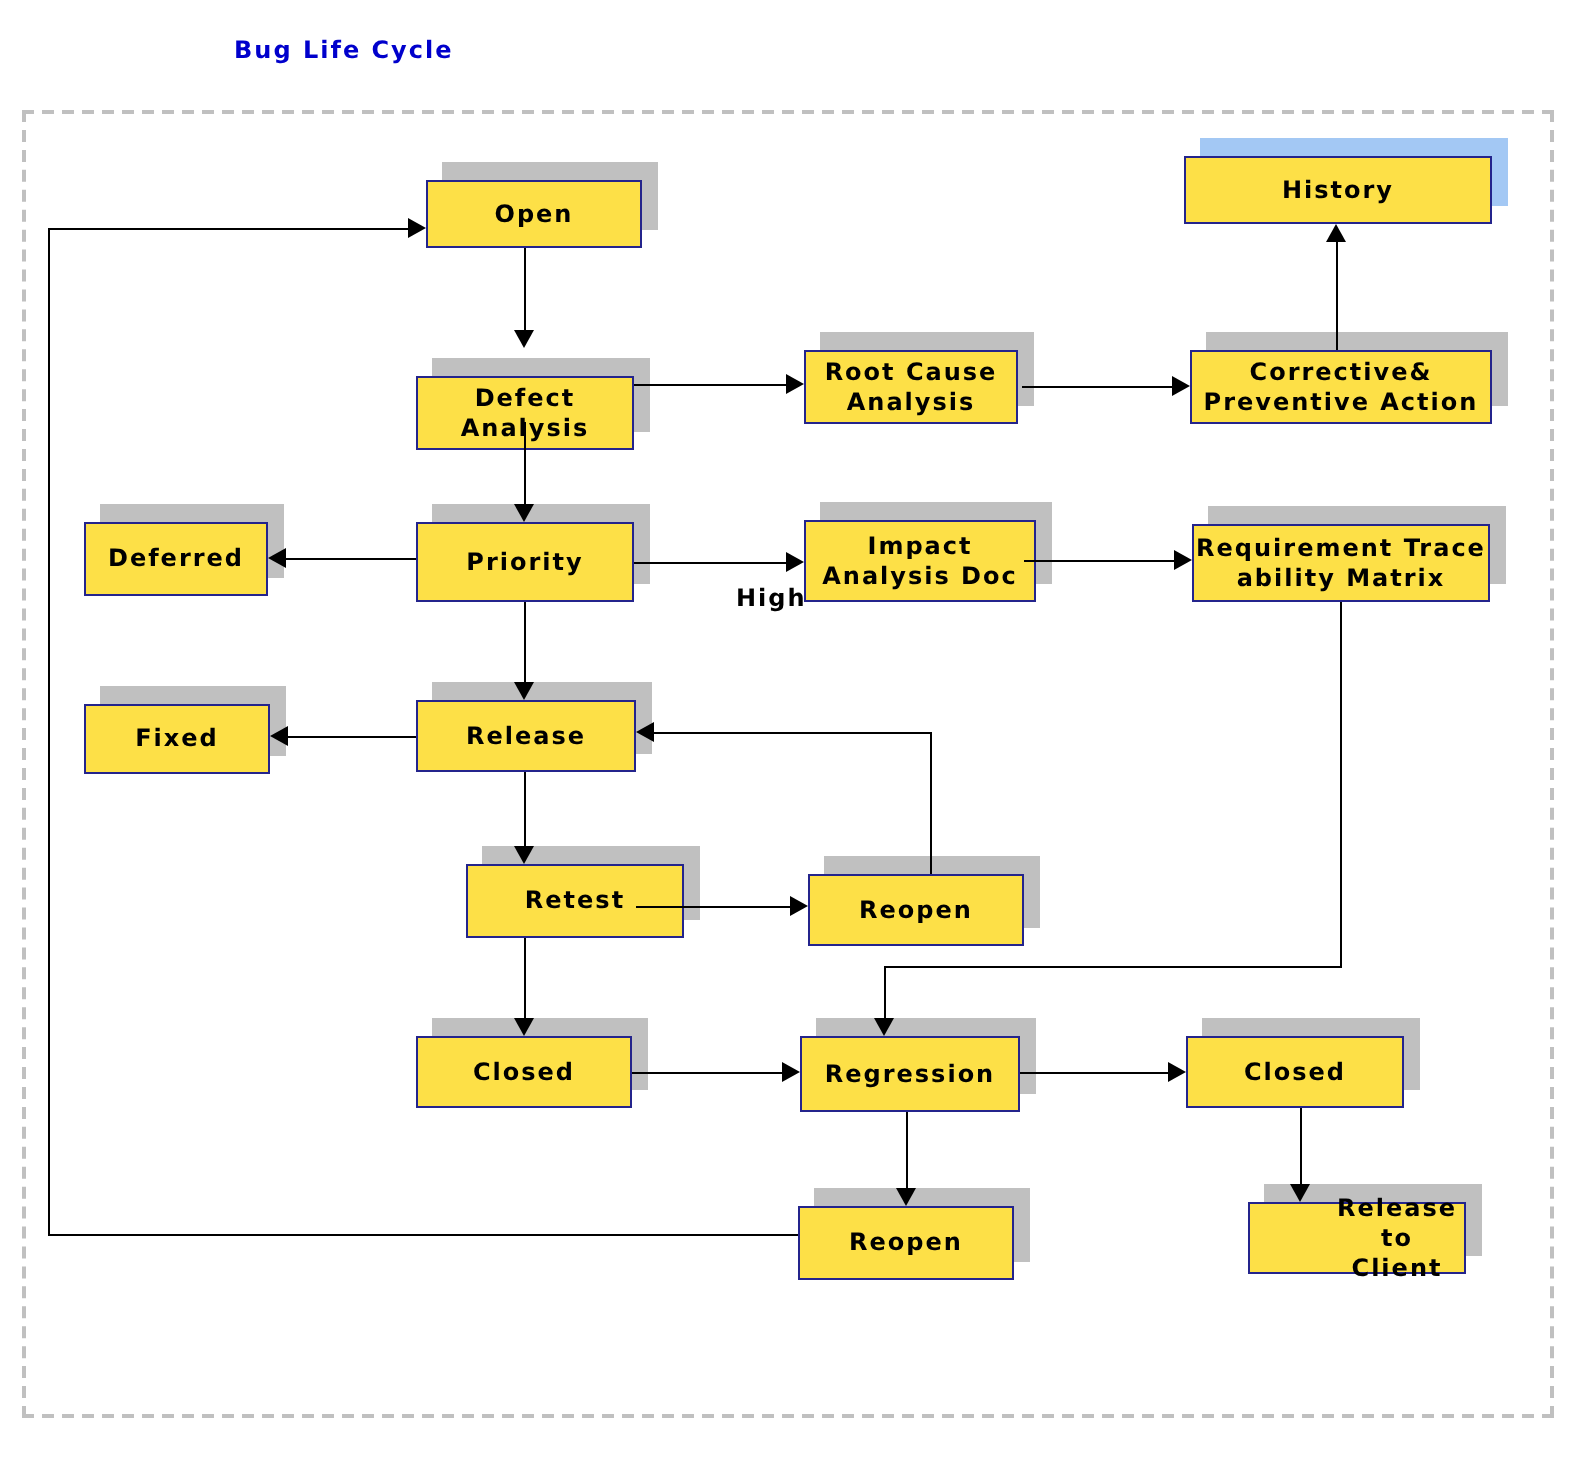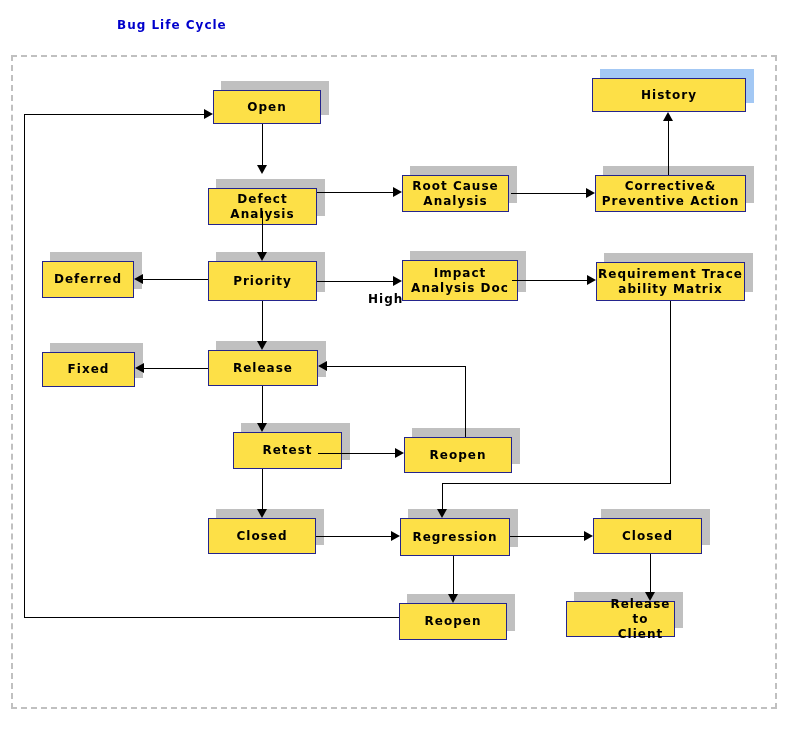--- a/index.html
+++ b/index.html
@@ -73,21 +73,21 @@
   <div class="node" style="left:596px;top:262px;width:149px;height:39px;">Requirement Trace
 ability Matrix</div>
   <div class="node" style="left:42px;top:352px;width:93px;height:35px;">Fixed</div>
   <div class="node" style="left:208px;top:350px;width:110px;height:36px;">Release</div>
   <div class="node" style="left:209px;top:432px;width:109px;height:37px;margin-left:24px;">Retest</div>
   <div class="node" style="left:404px;top:437px;width:108px;height:36px;">Reopen</div>
   <div class="node" style="left:208px;top:518px;width:108px;height:36px;">Closed</div>
   <div class="node" style="left:400px;top:518px;width:110px;height:38px;">Regression</div>
   <div class="node" style="left:593px;top:518px;width:109px;height:36px;">Closed</div>
   <div class="node" style="left:399px;top:603px;width:108px;height:37px;">Reopen</div>
-  <div class="node" style="left:566px;top:601px;width:109px;height:36px;padding-left:40px;">Release to
+  <div class="node" style="left:624px;top:601px;width:109px;height:36px;padding-left:40px;">Release to
 Client</div>
 
   <div class="edge-label" style="left:368px;top:265px;margin-top:27px;">High</div>
 
   <div class="vline" style="left:262px;top:124px;height:43px;"></div>
   <div class="ah down" style="left:257px;top:165px;"></div>
 
   <div class="hline" style="left:317px;top:192px;width:76px;"></div>
   <div class="ah right" style="left:393px;top:187px;"></div>
 

